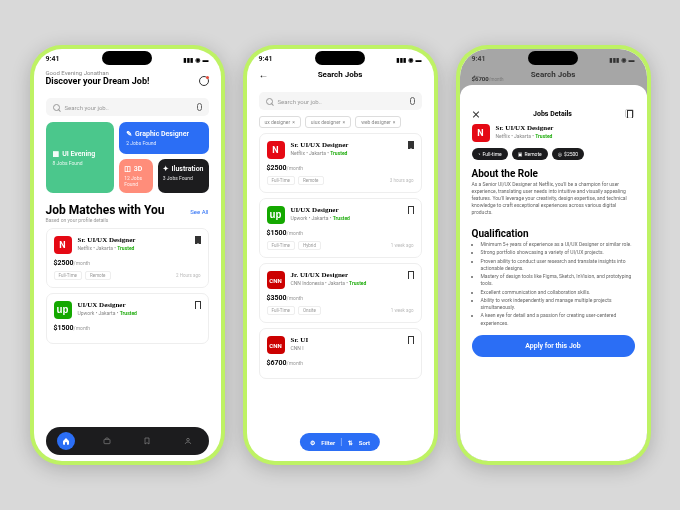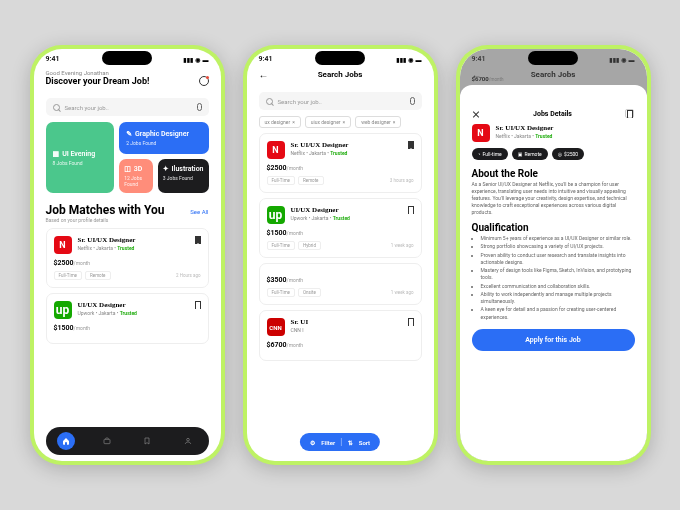--- a/index.html
+++ b/index.html
@@ -32,21 +32,21 @@
 .cat-card.pink { background: #ff8d7a; padding: 6px 5px; }
 .cat-card.black { background: #1c1c1e; padding: 6px 5px; }
 .section-head { display: flex; justify-content: space-between; align-items: baseline; padding: 10px 12px 0; }
 .section-title { font-size: 12px; font-weight: 700; }
 .section-sub { font-size: 5px; color: #999; }
 .seeall { font-size: 6px; color: #2b6ef5; }
 .job-card { margin: 5px 12px; border: 1px solid #eee; border-radius: 7px; padding: 7px; position: relative; }
 .job-row { display: flex; align-items: flex-start; gap: 6px; }
 .logo { width: 18px; height: 18px; border-radius: 4px; display: flex; align-items: center; justify-content: center; font-size: 9px; font-weight: 700; color: #fff; flex-shrink: 0; }
 .logo.netflix { background: #e50914; }
-.logo.upwork { background: #14a800; font-size: 12px; }
+.logo.upwork { background: #14a800; font-size: 10px; font-family: Liberation Mono, monospace; }
 .logo.cnn { background: #cc0000; font-size: 6px; }
 .job-info { flex: 1; }
 .job-title { font-size: 7px; font-weight: 700; font-family: Liberation Serif, serif; }
 .job-meta { font-size: 5px; color: #888; margin-top: 1px; }
 .trusted { color: #14a800; font-weight: 600; }
 .bookmark { width: 6px; height: 8px; border: 0.8px solid #333; border-bottom: none; position: relative; }
 .bookmark::after { content: ""; position: absolute; bottom: -2px; left: -0.8px; border-left: 3.8px solid transparent; border-right: 3.8px solid transparent; border-bottom: 3px solid #fff; }
 .bookmark.fill { background: #333; }
 .salary { font-size: 7px; font-weight: 700; margin-top: 5px; }
 .salary .period { font-size: 5px; color: #999; font-weight: 400; }
@@ -273,20 +273,28 @@
     <div class="salary">$1500<span class="period">/month</span></div>
     <div class="tags">
               <div class="tag-group">
                 <span class="tag">Full-Time</span>
                 <span class="tag">Hybrid</span>
               </div>
               <span class="timeago">1 week ago</span>
             </div>
   </div>
           <div class="job-card">
+    <div class="job-row">
+      <div class="logo cnn">CNN</div>
+      <div class="job-info">
+        <div class="job-title">Jr. UI/UX Designer</div>
+        <div class="job-meta">CNN Indonesia • Jakarta • <span class="trusted">Trusted</span></div>
+      </div>
+      <span class="bookmark "></span>
+    </div>
     <div class="salary">$3500<span class="period">/month</span></div>
     <div class="tags">
               <div class="tag-group">
                 <span class="tag">Full-Time</span>
                 <span class="tag">Onsite</span>
               </div>
               <span class="timeago">1 week ago</span>
             </div>
   </div>
           <div class="job-card">
@@ -360,21 +368,21 @@
               <span>▣</span>
               <span>Remote</span>
             </div>
         <div class="pill">
               <span>◎</span>
               <span>$2500</span>
             </div>
       </div>
       <div class="about-h">About the Role</div>
       <div class="about-p">As a Senior UI/UX Designer at Netflix, you'll be a champion for user experience, translating user needs into intuitive and visually appealing features. You'll leverage your creativity, design expertise, and technical knowledge to craft exceptional experiences across various digital products.</div>
-      <div class="about-h" style="margin-top:6px">Qualification</div>
+      <div class="about-h" style="margin-top:12px">Qualification</div>
       <ul class="qual-list" id="qual-list">
             <li>Minimum 5+ years of experience as a UI/UX Designer or similar role.</li>
             <li>Strong portfolio showcasing a variety of UI/UX projects.</li>
             <li>Proven ability to conduct user research and translate insights into actionable designs.</li>
             <li>Mastery of design tools like Figma, Sketch, InVision, and prototyping tools.</li>
             <li>Excellent communication and collaboration skills.</li>
             <li>Ability to work independently and manage multiple projects simultaneously.</li>
             <li>A keen eye for detail and a passion for creating user-centered experiences.</li>
           </ul>
       <div class="apply-btn">Apply for this Job</div>

